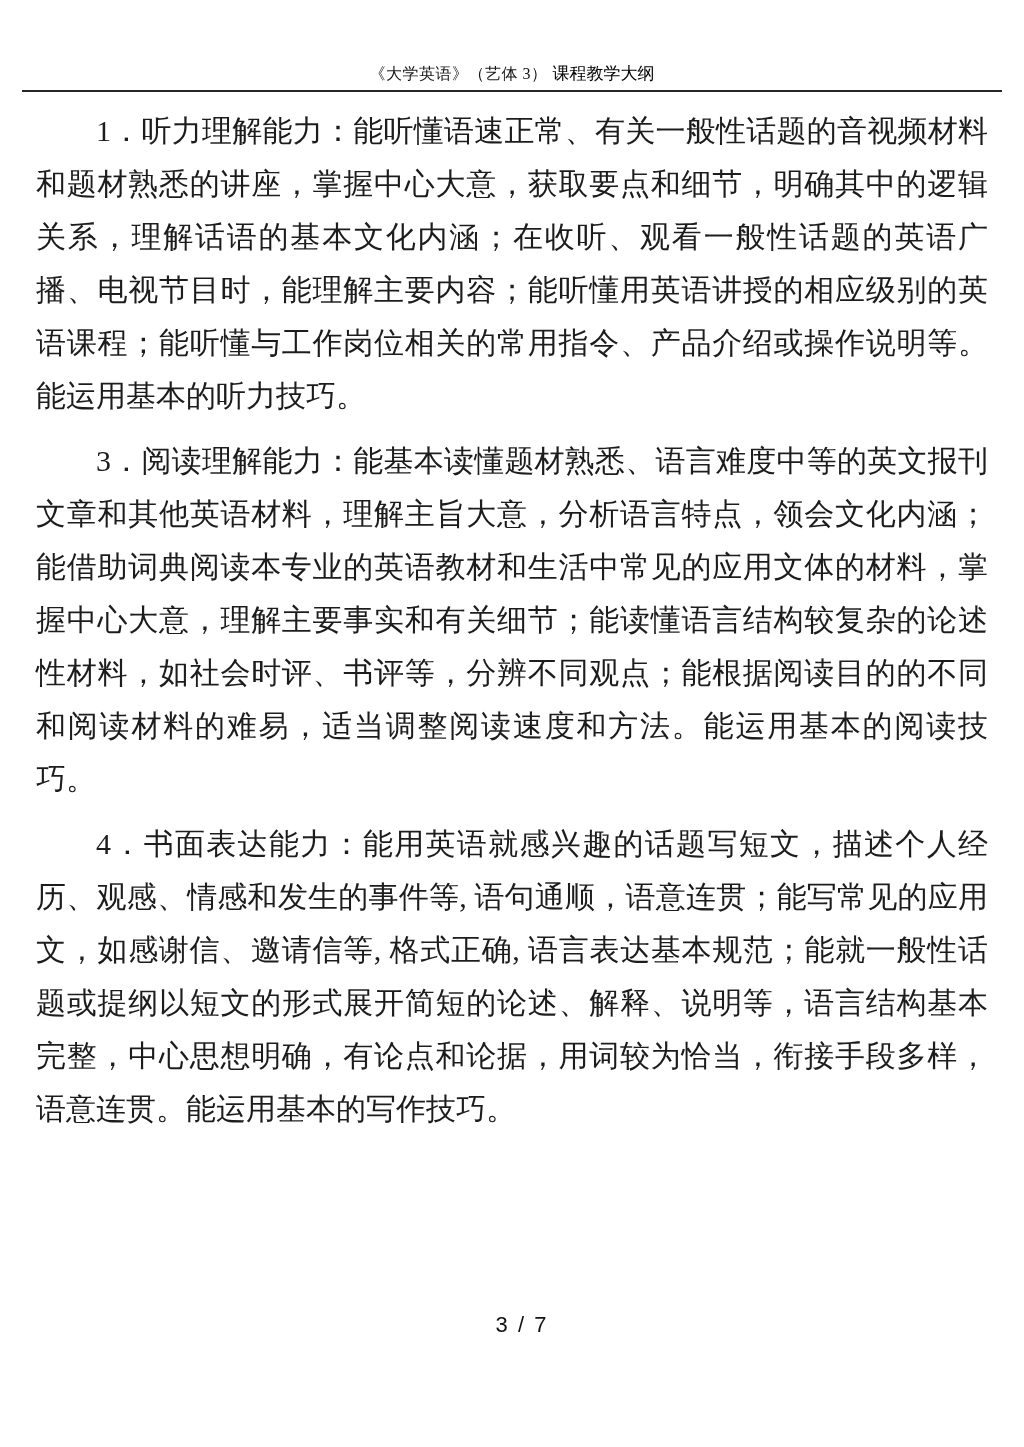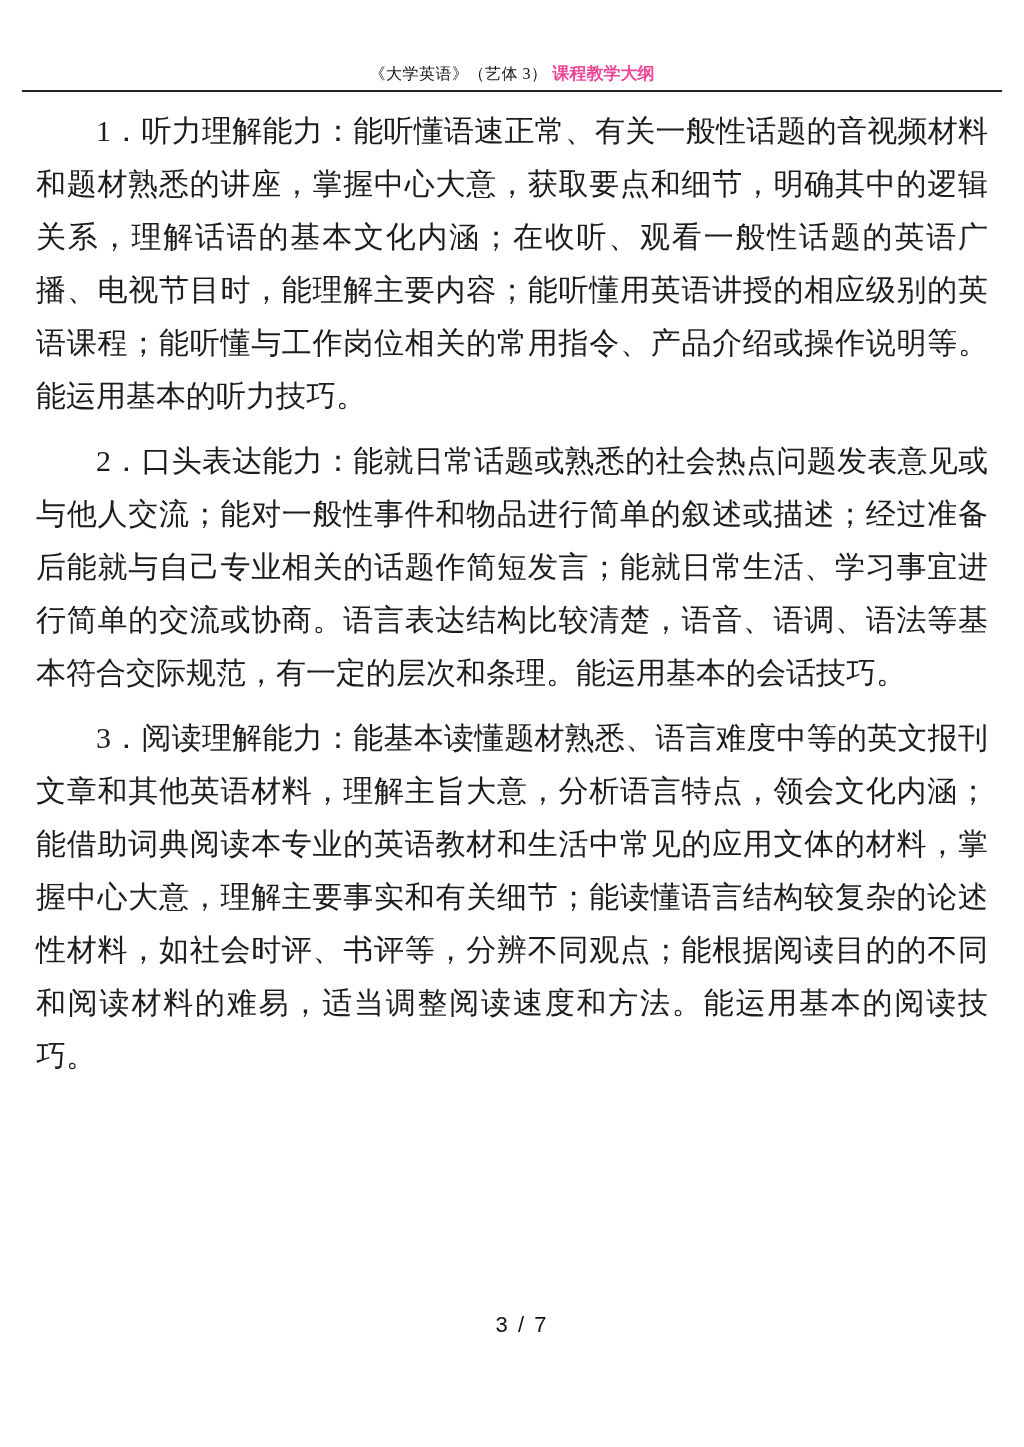--- a/index.html
+++ b/index.html
@@ -23,24 +23,24 @@
     text-align: center;
     border-bottom: 2px solid #262626;
   }
   .title-main {
     font-size: 16px;
     letter-spacing: 0.5px;
     color: #161616;
   }
   .title-sub {
     font-size: 17px;
-    font-weight: bold;
+    font-weight: normal;
     margin-left: 5px;
     font-family: "Liberation Sans", "DejaVu Sans", sans-serif;
-    color: #ec4899;
+    color: #000000;
   }
   .doc-body {
     margin: 10px 24px 0 24px;
     font-size: 30px;
     line-height: 53px;
     text-align: justify;
     text-justify: inter-ideograph;
     color: #1c1c1c;
   }
   .doc-body p {
@@ -64,19 +64,19 @@
 <body>
 
 <div class="page">
 
   <div class="doc-header">
     <span class="title-main">《大学英语》（艺体 3）</span><span class="title-sub">课程教学大纲</span>
   </div>
 
   <div class="doc-body">
     <p>1．听力理解能力：能听懂语速正常、有关一般性话题的音视频材料和题材熟悉的讲座，掌握中心大意，获取要点和细节，明确其中的逻辑关系，理解话语的基本文化内涵；在收听、观看一般性话题的英语广播、电视节目时，能理解主要内容；能听懂用英语讲授的相应级别的英语课程；能听懂与工作岗位相关的常用指令、产品介绍或操作说明等。能运用基本的听力技巧。</p>
-    <p>2．口头表达能力：能就日常话题或熟悉的社会热点问题发表意见或与他人交流；能对一般性事件和物品进行简单的叙述或描述；经过准备后能就与自己专业相关的话题作简短发言；能就日常生活、学习事宜进行简单的交流或协商。语言表达结构比较清楚，语音、语调、语法等基本符合交际规范，有一定的层次和条理。能运用基本的会话技巧。</p>
     <p>3．阅读理解能力：能基本读懂题材熟悉、语言难度中等的英文报刊文章和其他英语材料，理解主旨大意，分析语言特点，领会文化内涵；能借助词典阅读本专业的英语教材和生活中常见的应用文体的材料，掌握中心大意，理解主要事实和有关细节；能读懂语言结构较复杂的论述性材料，如社会时评、书评等，分辨不同观点；能根据阅读目的的不同和阅读材料的难易，适当调整阅读速度和方法。能运用基本的阅读技巧。</p>
+    <p>4．书面表达能力：能用英语就感兴趣的话题写短文，描述个人经历、观感、情感和发生的事件等, 语句通顺，语意连贯；能写常见的应用文，如感谢信、邀请信等, 格式正确, 语言表达基本规范；能就一般性话题或提纲以短文的形式展开简短的论述、解释、说明等，语言结构基本完整，中心思想明确，有论点和论据，用词较为恰当，衔接手段多样，语意连贯。能运用基本的写作技巧。</p>
   </div>
 
   <div class="doc-footer">3 / 7</div>
 
 </div>
 
 </body></html>

